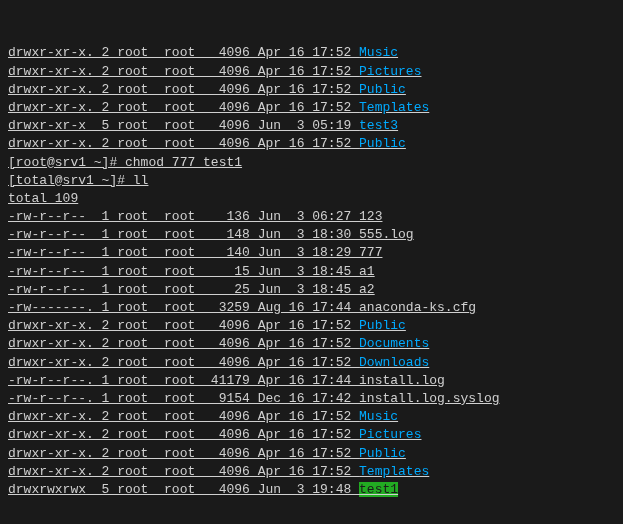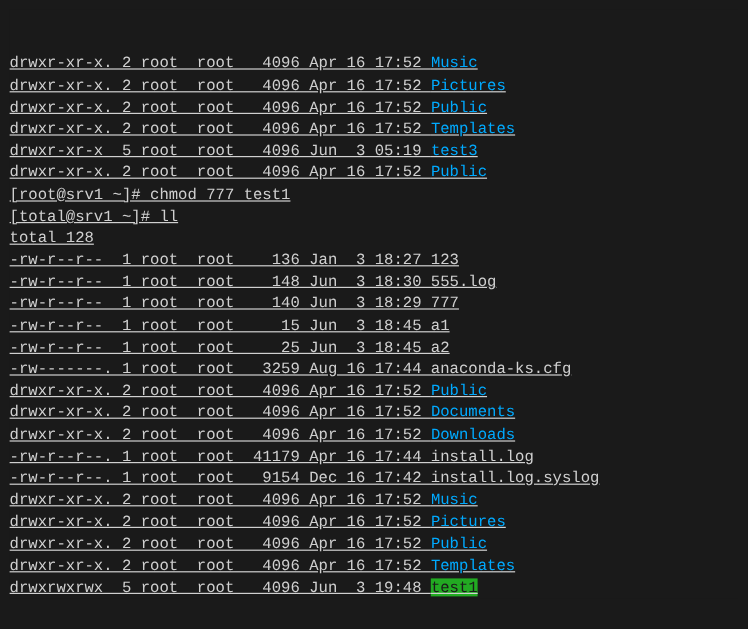--- a/index.html
+++ b/index.html
@@ -38,22 +38,22 @@
 <div class="terminal">
   
 <span class="line">drwxr-xr-x. 2 root  root   4096 Apr 16 17:52 <span class="cyan">Music</span>
 </span><span class="line">drwxr-xr-x. 2 root  root   4096 Apr 16 17:52 <span class="cyan">Pictures</span>
 </span><span class="line">drwxr-xr-x. 2 root  root   4096 Apr 16 17:52 <span class="cyan">Public</span>
 </span><span class="line">drwxr-xr-x. 2 root  root   4096 Apr 16 17:52 <span class="cyan">Templates</span>
 </span><span class="line">drwxr-xr-x  5 root  root   4096 Jun  3 05:19 <span class="cyan">test3</span>
 </span><span class="line">drwxr-xr-x. 2 root  root   4096 Apr 16 17:52 <span class="cyan">Public</span>
 </span><span class="line">[root@srv1 ~]# chmod 777 test1
 </span><span class="line">[total@srv1 ~]# ll
-</span><span class="line">total 128
-</span><span class="line">-rw-r--r--  1 root  root    136 Jan  3 18:27 123
+</span><span class="line">total 109
+</span><span class="line">-rw-r--r--  1 root  root    136 Jun  3 06:27 123
 </span><span class="line">-rw-r--r--  1 root  root    148 Jun  3 18:30 555.log
 </span><span class="line">-rw-r--r--  1 root  root    140 Jun  3 18:29 777
 </span><span class="line">-rw-r--r--  1 root  root     15 Jun  3 18:45 a1
 </span><span class="line">-rw-r--r--  1 root  root     25 Jun  3 18:45 a2
 </span><span class="line">-rw-------. 1 root  root   3259 Aug 16 17:44 anaconda-ks.cfg
 </span><span class="line">drwxr-xr-x. 2 root  root   4096 Apr 16 17:52 <span class="cyan">Public</span>
 </span><span class="line">drwxr-xr-x. 2 root  root   4096 Apr 16 17:52 <span class="cyan">Documents</span>
 </span><span class="line">drwxr-xr-x. 2 root  root   4096 Apr 16 17:52 <span class="cyan">Downloads</span>
 </span><span class="line">-rw-r--r--. 1 root  root  41179 Apr 16 17:44 install.log
 </span><span class="line">-rw-r--r--. 1 root  root   9154 Dec 16 17:42 install.log.syslog

